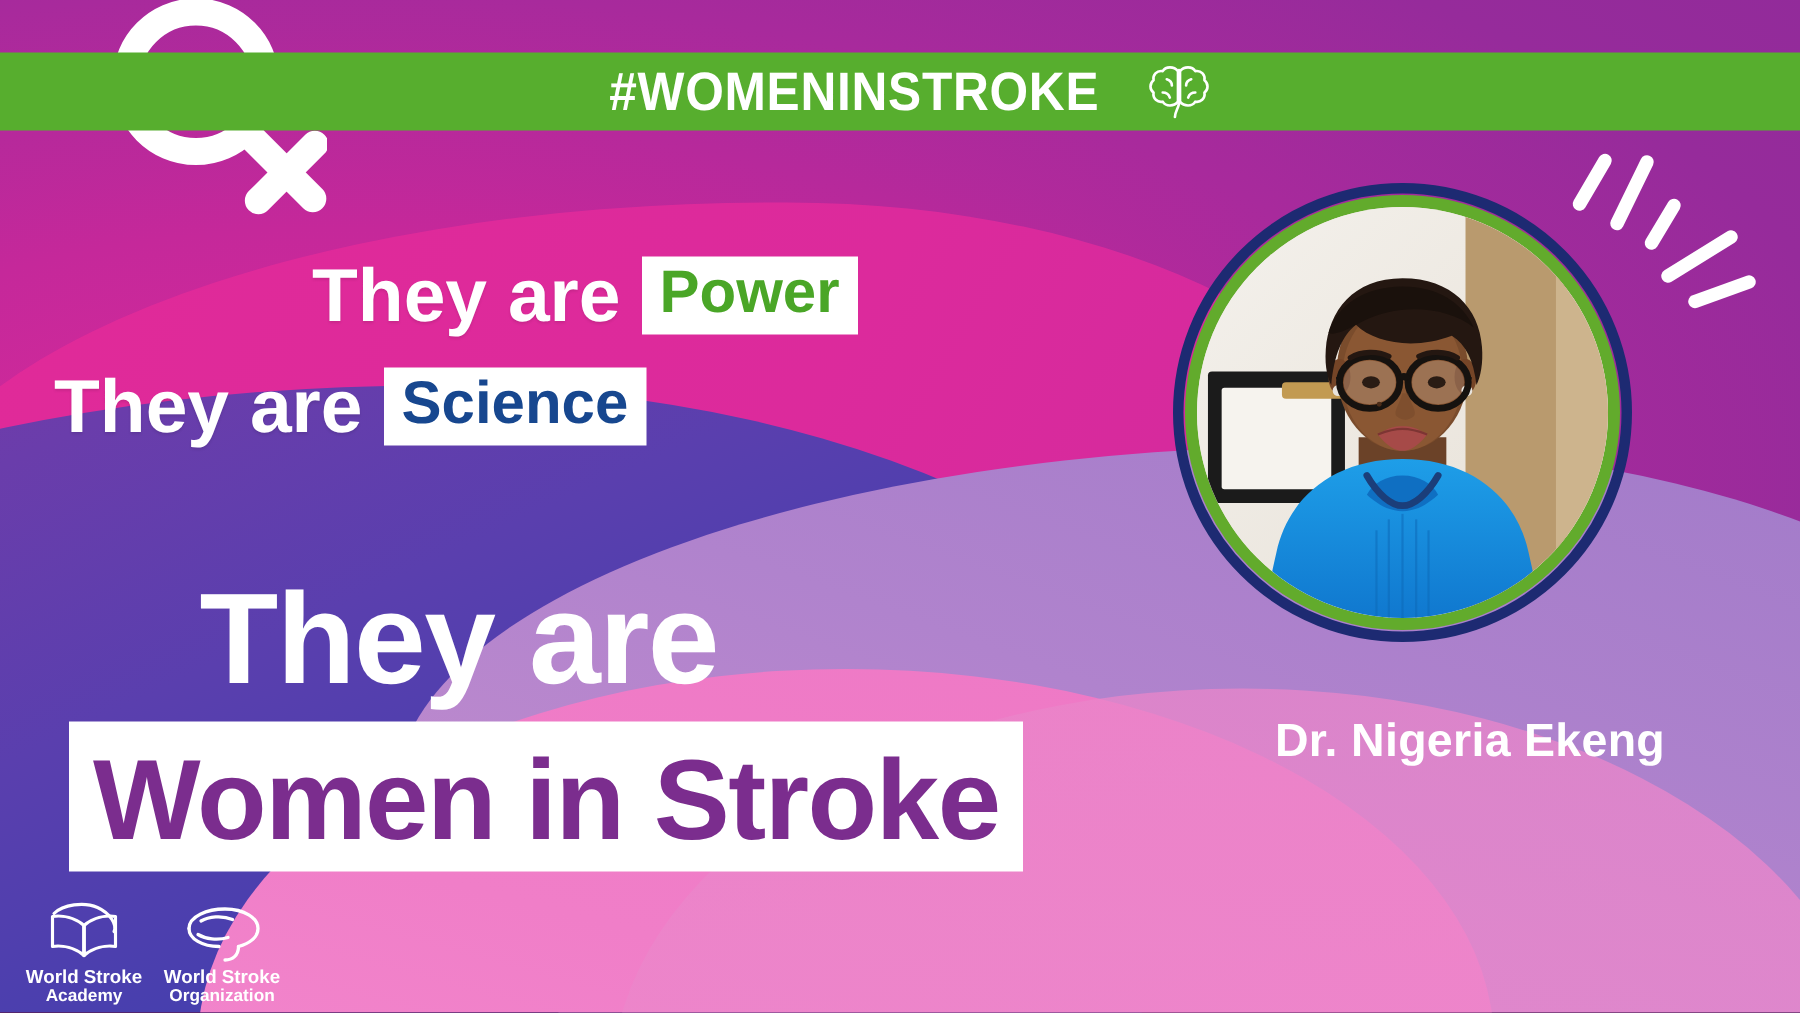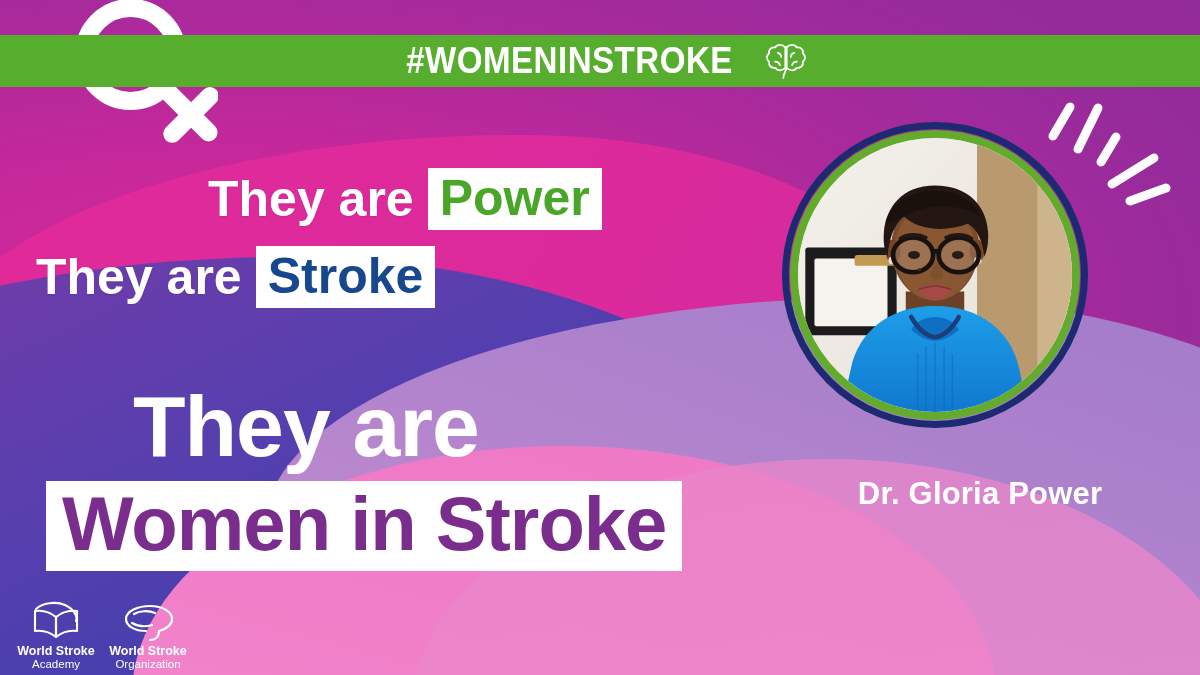--- a/index.html
+++ b/index.html
@@ -80,39 +80,39 @@
   .sl-line.l1 { padding-left:208px; }
   .sl-line.l2 { padding-left:36px; margin-top:16px; }
   .sl-plain {
     color:#ffffff; font-weight:bold; font-size:50px;
     letter-spacing:0px;
     text-shadow:0 1px 2px rgba(0,0,0,.10);
   }
   .sl-hl {
     background:#ffffff;
     padding:3px 12px 5px 12px;
-    font-weight:bold; font-size:50px;
+    font-weight:bold; font-size:40px;
     margin-left:14px;
     line-height:1.08;
   }
   .sl-hl.green { color:#4aa627; }
   .sl-hl.navy  { color:#17478f; }
 
   
   .headline { position:absolute; left:0; top:383px; width:760px; z-index:5; }
   .hl-top {
     padding-left:133px;
     color:#ffffff; font-weight:bold; font-size:86px;
     line-height:1.0; letter-spacing:-1px;
   }
   .hl-bar {
     margin-top:12px; margin-left:46px;
     display:inline-block;
     background:#ffffff;
-    padding:5px 16px 9px 16px;
+    padding:15px 16px 9px 16px;
   }
   .hl-bar-text {
     color:#7b2d8e; font-weight:bold; font-size:76px;
     line-height:1.0; letter-spacing:-1px;
     display:block;
   }
 
   
   .portrait-wrap {
     position:absolute; left:782px; top:122px;
@@ -140,21 +140,21 @@
   .caption { position:absolute; left:760px; top:476px; width:440px; text-align:center; z-index:7; }
   .sp-name { color:#ffffff; font-weight:bold; font-size:31px; letter-spacing:.2px; }
   .sp-country { color:#ffffff; font-weight:normal; font-size:25px; margin-top:7px; }
 
   
   .logos { position:absolute; left:10px; bottom:4px; display:flex; gap:0; align-items:flex-end; z-index:8; }
   .logo { width:92px; text-align:center; }
   .logo-mark { height:44px; display:flex; align-items:flex-end; justify-content:center; }
   .logo-mark svg { height:42px; width:72px; display:block; }
   .logo-t1 { color:#ffffff; font-weight:bold; font-size:12.5px; margin-top:2px; line-height:1.05; }
-  .logo-t2 { color:#ffffff; font-weight:normal; font-size:11.5px; line-height:1.1; }
+  .logo-t2 { color:#ffffff; font-weight:bold; font-size:11.5px; line-height:1.1; }
 </style>
 </head>
 <body>
 
 <div id="poster">
 
   <div class="bg-base"></div>
   <div class="bg-magenta"></div>
   <div class="bg-indigo"></div>
   <div class="bg-lavender"></div>
@@ -187,21 +187,21 @@
     </span>
   </div>
 
   <div class="slogans">
     <div class="sl-line l1">
       <span class="sl-plain">They are</span>
       <span class="sl-hl green">Power</span>
     </div>
     <div class="sl-line l2">
       <span class="sl-plain">They are</span>
-      <span class="sl-hl navy">Stroke</span>
+      <span class="sl-hl navy">Science</span>
     </div>
   </div>
 
   <div class="headline">
     <div class="hl-top">They are</div>
     <div class="hl-bar">
       <span class="hl-bar-text">Women in Stroke</span>
     </div>
   </div>
 
@@ -282,21 +282,21 @@
     <svg viewBox="0 0 150 110" xmlns="http://www.w3.org/2000/svg" stroke="#ffffff" stroke-width="9" stroke-linecap="round" fill="none">
       <line x1="13" y1="40" x2="30" y2="11"></line>
       <line x1="38" y1="53" x2="58" y2="12"></line>
       <line x1="61" y1="66" x2="76" y2="41"></line>
       <line x1="72" y1="88" x2="114" y2="62"></line>
       <line x1="90" y1="105" x2="126" y2="92"></line>
     </svg>
   </div>
 
   <div class="caption">
-    <div class="sp-name">Dr. Gloria Power</div>
+    <div class="sp-name">Dr. Nigeria Ekeng</div>
   </div>
 
   <div class="logos">
 
     <div class="logo">
       <div class="logo-mark">
         <svg viewBox="0 0 72 42" xmlns="http://www.w3.org/2000/svg" fill="none" stroke="#ffffff" stroke-width="2.1" stroke-linecap="round" stroke-linejoin="round">
           <path d="M16 8c6-6 20-8 29-4 9 4 13 12 11 16"></path>
           <path d="M36 16c-6-5-14-7-21-6v20c7-1 15 1 21 6z"></path>
           <path d="M36 16c6-5 14-7 21-6v20c-7-1-15 1-21 6z"></path>

